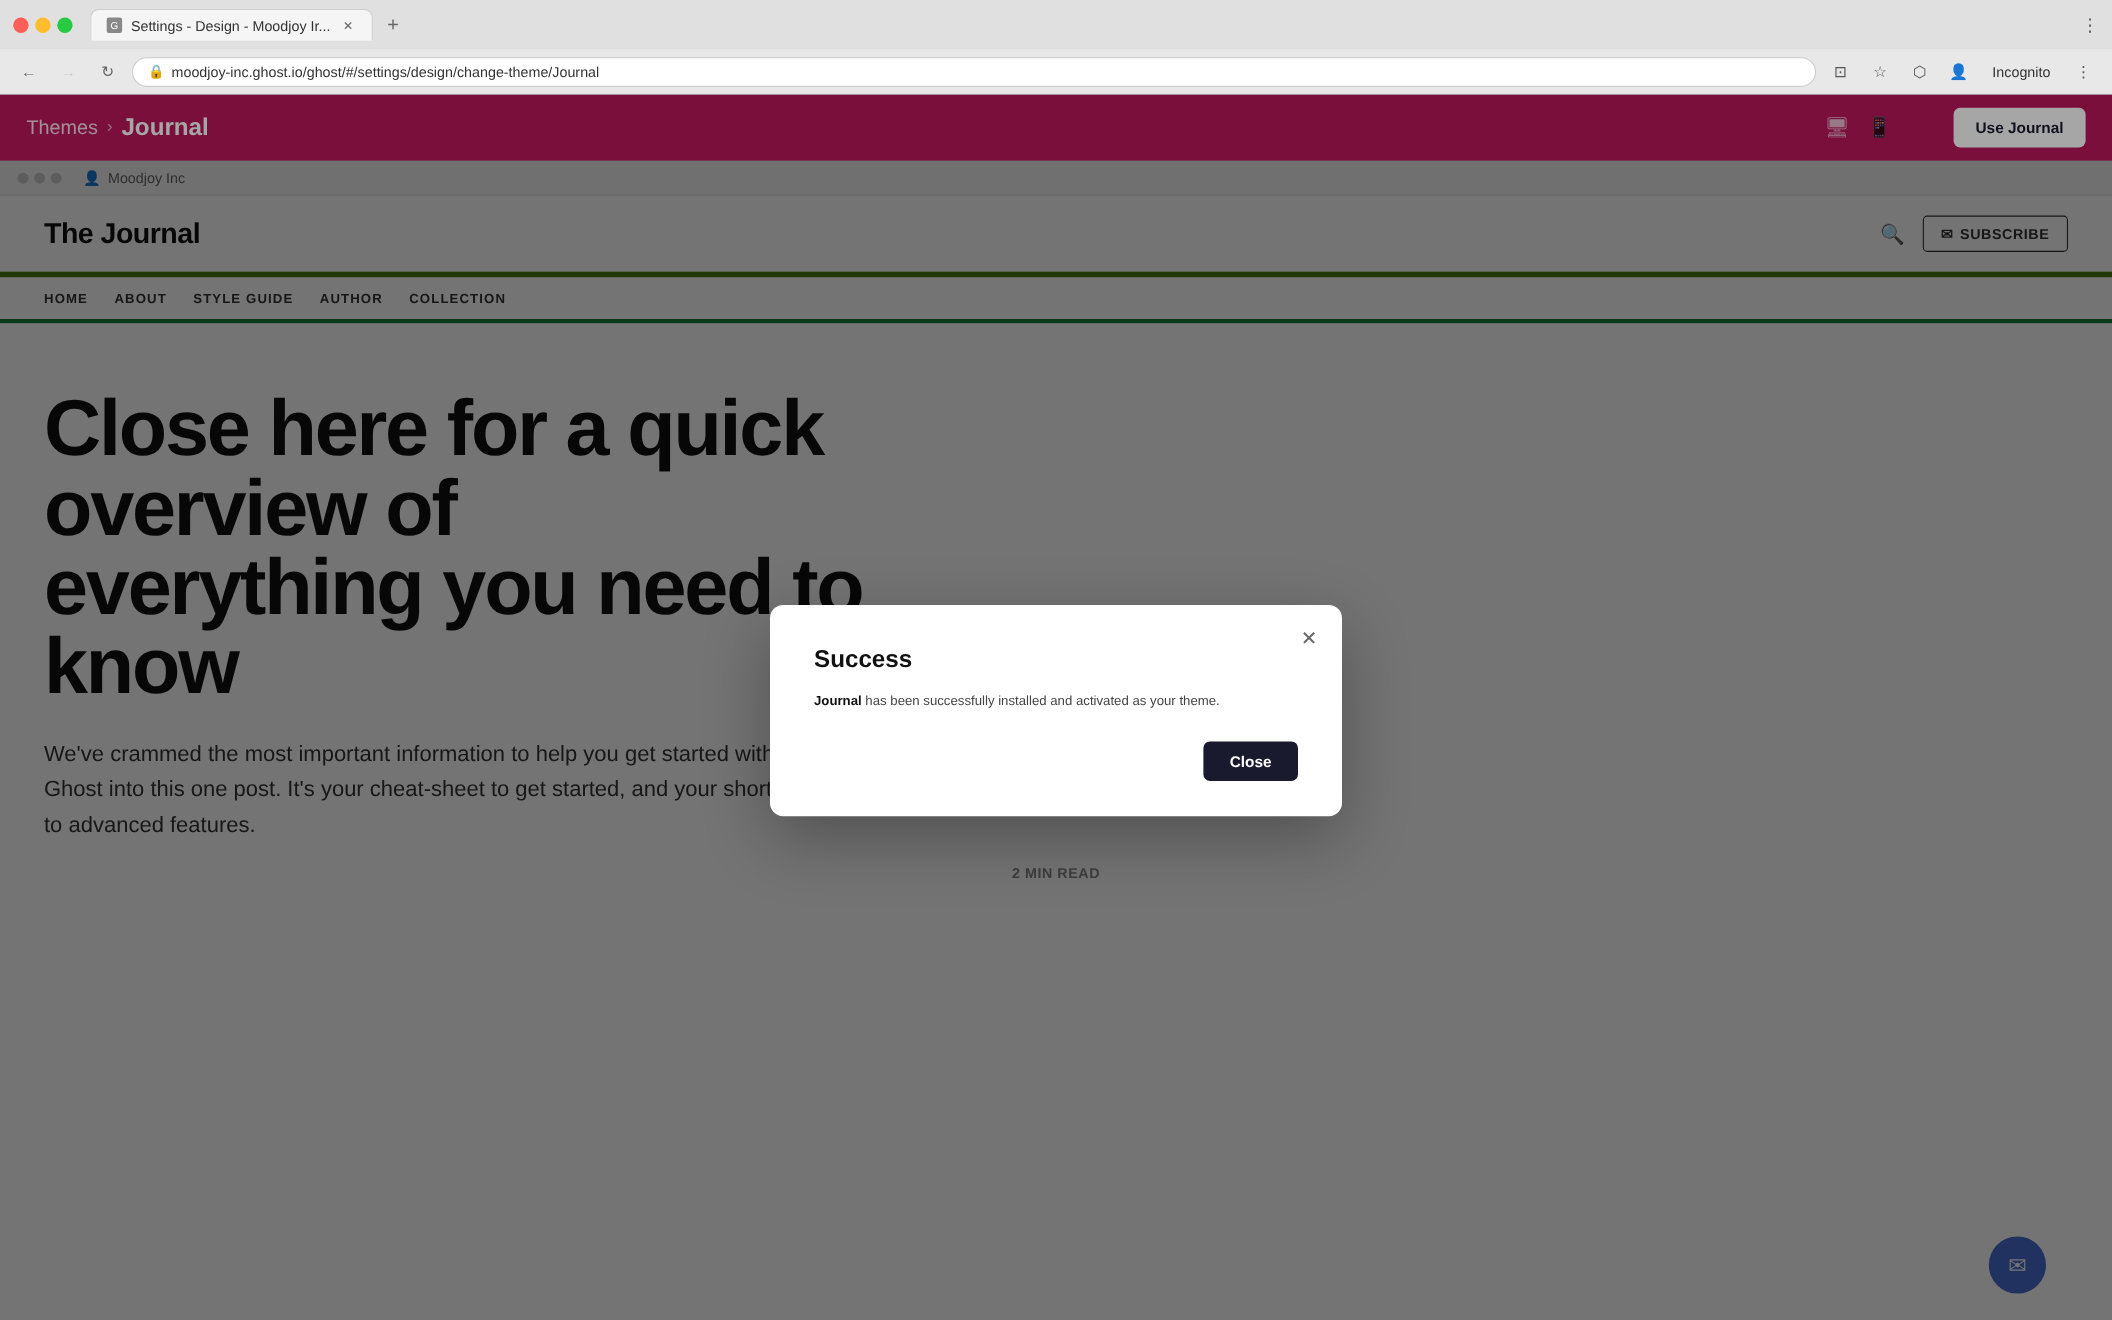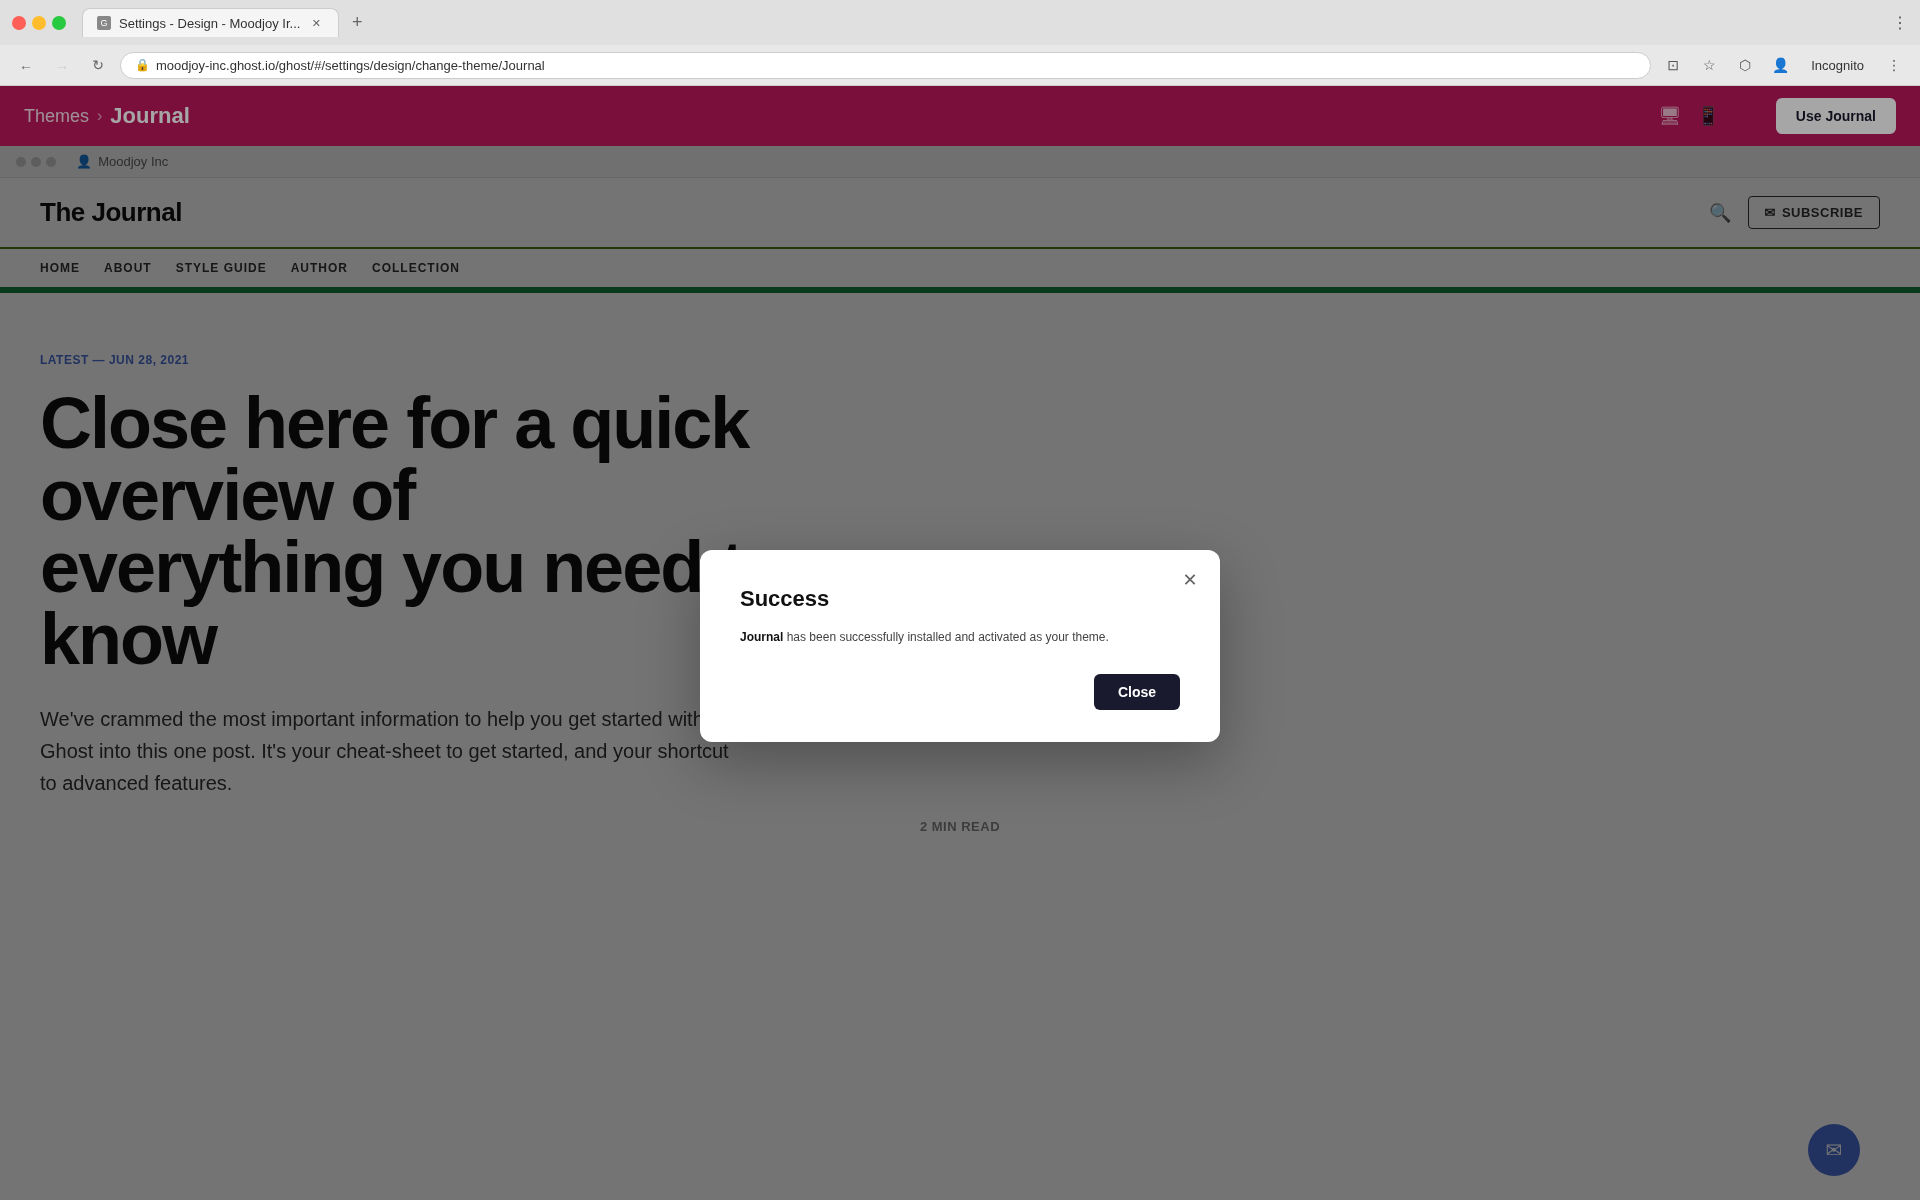--- a/index.html
+++ b/index.html
@@ -277,21 +277,21 @@
     .preview-site-content {
       background: white;
       padding: 0;
     }
 
     .preview-nav {
       display: flex;
       align-items: center;
       justify-content: space-between;
       padding: 18px 40px;
-      border-bottom: 2px solid #4d7c0f;
+      border-bottom: 5px solid #4d7c0f;
     }
 
     .preview-site-title {
       font-size: 26px;
       font-weight: 800;
       color: #111;
       letter-spacing: -0.5px;
     }
 
     .preview-nav-right {
@@ -316,21 +316,21 @@
       font-size: 13px;
       font-weight: 600;
       color: #333;
       letter-spacing: 0.5px;
     }
 
     .preview-menu {
       display: flex;
       gap: 24px;
       padding: 12px 40px;
-      border-bottom: 6px solid #15803d;
+      border-bottom: 4px solid #15803d;
     }
 
     .preview-menu-item {
       font-size: 12px;
       font-weight: 600;
       color: #333;
       letter-spacing: 1px;
       text-transform: uppercase;
     }
 
@@ -551,21 +551,20 @@
 
       <div class="preview-menu">
         <span class="preview-menu-item">HOME</span>
         <span class="preview-menu-item">ABOUT</span>
         <span class="preview-menu-item">STYLE GUIDE</span>
         <span class="preview-menu-item">AUTHOR</span>
         <span class="preview-menu-item">COLLECTION</span>
       </div>
 
       <div class="preview-hero">
-        <div class="preview-tag-date">LATEST — JUN 28, 2021</div>
         <div class="preview-headline">
           <span>Close here for a quick overview of</span><br>
           <span>everything you need to know</span>
         </div>
         <div class="preview-excerpt">We've crammed the most important information to help you get started with Ghost into this one post. It's your cheat-sheet to get started, and your shortcut to advanced features.</div>
         <div class="preview-read-time">2 MIN READ</div>
       </div>
     </div>
 
     <div class="preview-email-fab">✉</div>

